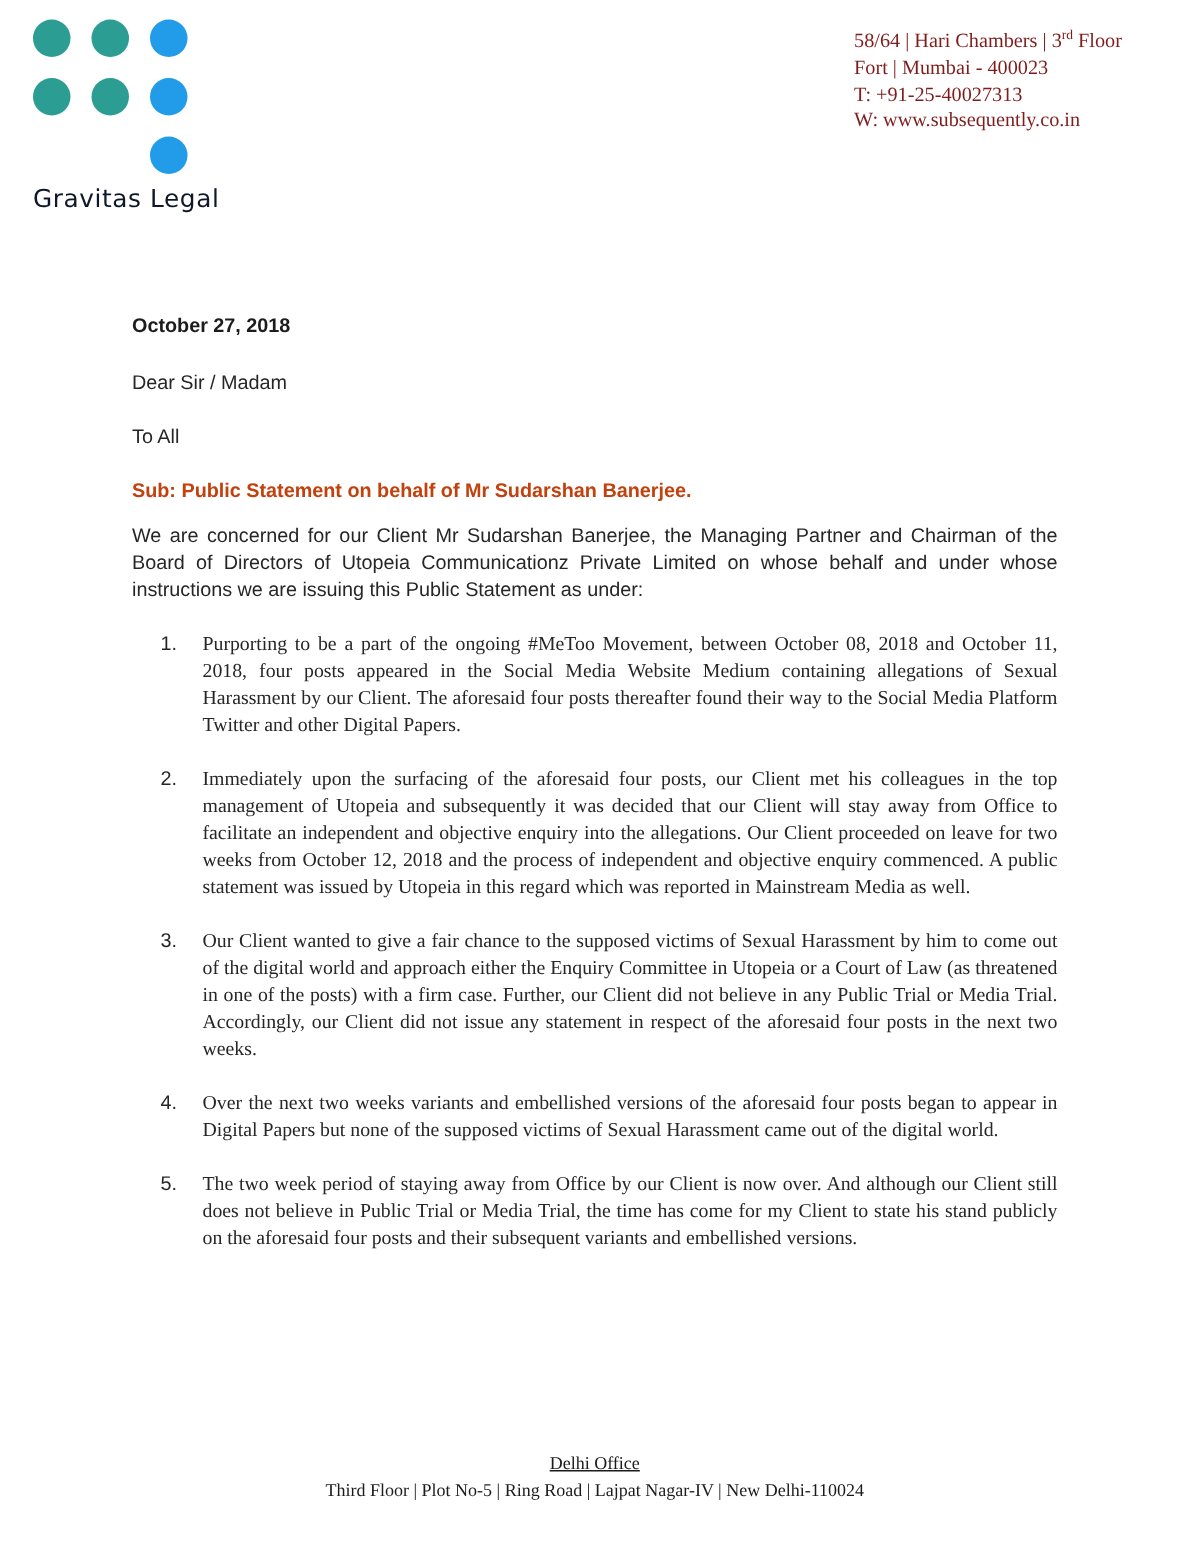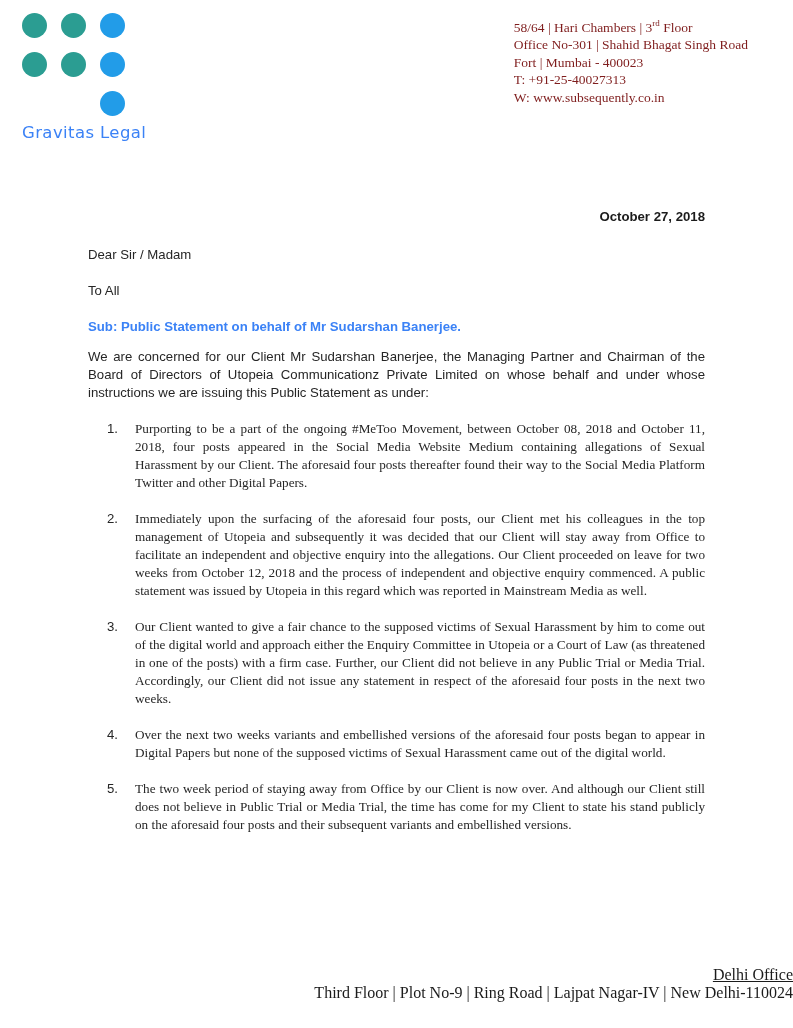--- a/index.html
+++ b/index.html
@@ -40,34 +40,34 @@
     font-family: "Liberation Serif", serif;
     font-size: 13.5px;
     line-height: 17.5px;
     color: #7f1d1d;
     margin-top: 2px;
   }
   .contact sup { font-size: 9px; }
   
   .main { padding: 0 88px; font-size: 13.2px; line-height: 18px; }
   .main p { margin: 0 0 18px 0; }
-  .date-line { margin-top: 66px !important; margin-bottom: 20px !important; font-weight: bold; color: #1c1c1c; text-align: right; }
-  .subject-line { font-weight: bold; color: #3b82f6; margin-bottom: 12px !important; }
+  .date-line { margin-top: 66px !important; margin-bottom: 20px !important; font-weight: bold; color: #1c1c1c; }
+  .subject-line { font-weight: bold; color: #c2410c; margin-bottom: 12px !important; }
   .intro { text-align: justify; }
   .points { margin: 0; }
   .point { display: flex; margin-bottom: 18px; }
   .point-num { flex: 0 0 28px; margin-left: 19px; }
   .point-text { flex: 1; text-align: justify; font-family: Liberation Serif, serif; }
   
   .footer {
     position: absolute;
     left: 0; right: 0; bottom: 26px;
-    text-align: right;
+    text-align: center;
     font-family: "Liberation Serif", serif;
-    font-size: 16px;
+    font-size: 12px;
     line-height: 18px;
     color: #1b1b1b;
   }
   .footer-title { text-decoration: underline; }
 </style>
 </head>
 <body>
 
 <div class="page">
 
@@ -77,25 +77,24 @@
           <span class="dot" style="background: rgb(43, 157, 146);"></span>
           <span class="dot" style="background: rgb(43, 157, 146);"></span>
           <span class="dot" style="background: rgb(34, 156, 232);"></span>
           <span class="dot" style="background: rgb(43, 157, 146);"></span>
           <span class="dot" style="background: rgb(43, 157, 146);"></span>
           <span class="dot" style="background: rgb(34, 156, 232);"></span>
           <span class="dot" style="visibility: hidden;"></span>
           <span class="dot" style="visibility: hidden;"></span>
           <span class="dot" style="background: rgb(34, 156, 232);"></span>
         </div>
-      <div class="logo-name" style="color: #3b82f6; text-align: right;">Gravitas Legal</div>
+      <div class="logo-name" style="color: #0f172a; text-align: right;">Gravitas Legal</div>
     </div>
     <div class="contact">
       <div><span>58/64 | Hari Chambers | 3</span><sup>rd</sup><span> Floor</span></div>
-      <div>Office No-301 | Shahid Bhagat Singh Road</div>
       <div>Fort | Mumbai - 400023</div>
       <div>T: +91-25-40027313</div>
       <div>W: www.subsequently.co.in</div>
     </div>
   </div>
 
   <div class="main">
     <p class="date-line">October 27, 2018</p>
     <p>Dear Sir / Madam</p>
     <p>To All</p>
@@ -121,16 +120,16 @@
       </div>
       <div class="point">
         <span class="point-num">5.</span>
         <span class="point-text">The two week period of staying away from Office by our Client is now over. And although our Client still does not believe in Public Trial or Media Trial, the time has come for my Client to state his stand publicly on the aforesaid four posts and their subsequent variants and embellished versions.</span>
       </div>
     </div>
   </div>
 
   <div class="footer">
     <div class="footer-title">Delhi Office</div>
-    <div>Third Floor | Plot No-9 | Ring Road | Lajpat Nagar-IV | New Delhi-110024</div>
+    <div>Third Floor | Plot No-5 | Ring Road | Lajpat Nagar-IV | New Delhi-110024</div>
   </div>
 
 </div>
 
 </body></html>

